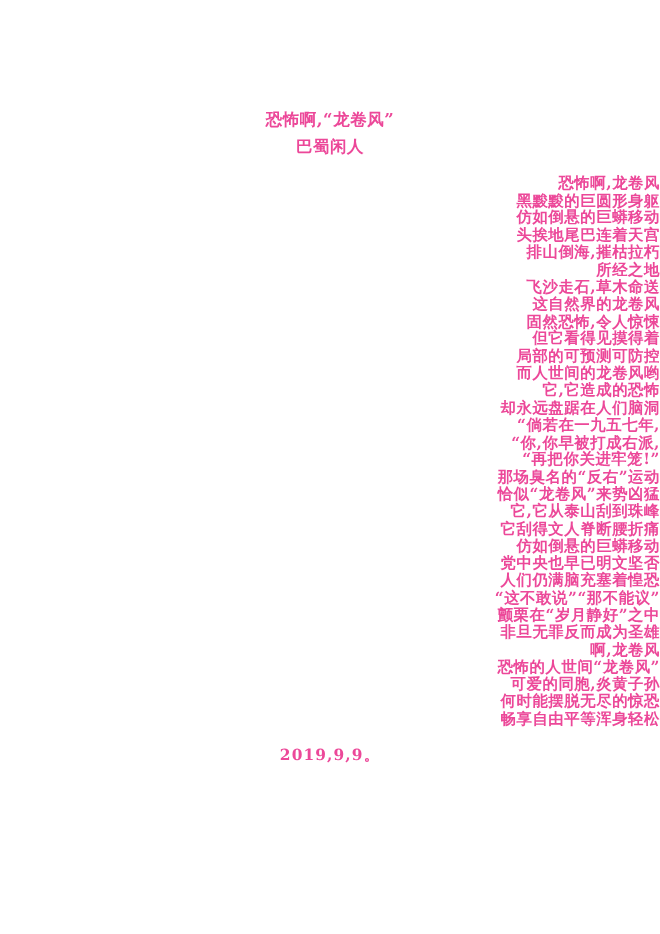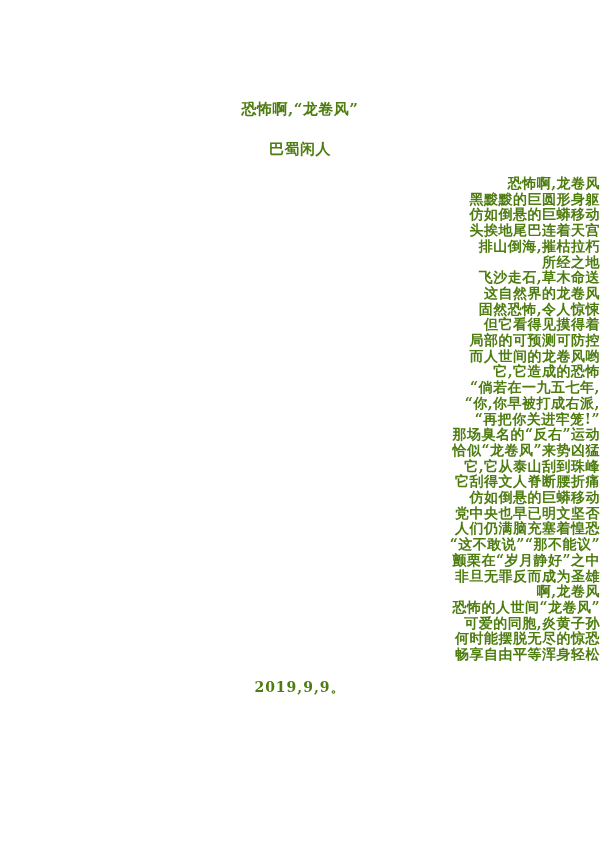--- a/index.html
+++ b/index.html
@@ -5,39 +5,39 @@
   html, body {
     margin: 0;
     padding: 0;
     background: #ffffff;
   }
   .page {
     position: relative;
     width: 600px;
     height: 849px;
     background: #ffffff;
-    color: #4d7c0f;
+    color: #ec4899;
     font-family: "DejaVu Serif", "Liberation Serif", serif;
     font-weight: 700;
     text-align: center;
     overflow: hidden;
     box-sizing: border-box;
     padding-top: 101px;
   }
   .poem-title {
     font-size: 15px;
     line-height: 16px;
     margin: 0;
     font-weight: 700;
     letter-spacing: 0.5px;
   }
   .poem-author {
     font-size: 15px;
     line-height: 16px;
-    margin-top: 24px;
+    margin-top: 8px;
     font-weight: 700;
     letter-spacing: 0.5px;
   }
   .poem-body {
     margin-top: 19px;
   }
   .poem-line {
     font-size: 14px;
     line-height: 15.7px;
     font-weight: 700;
@@ -68,20 +68,21 @@
       <div class="poem-line">头挨地尾巴连着天宫</div>
       <div class="poem-line">排山倒海,摧枯拉朽</div>
       <div class="poem-line">所经之地</div>
       <div class="poem-line">飞沙走石,草木命送</div>
       <div class="poem-line">这自然界的龙卷风</div>
       <div class="poem-line">固然恐怖,令人惊悚</div>
       <div class="poem-line">但它看得见摸得着</div>
       <div class="poem-line">局部的可预测可防控</div>
       <div class="poem-line">而人世间的龙卷风哟</div>
       <div class="poem-line">它,它造成的恐怖</div>
+      <div class="poem-line">却永远盘踞在人们脑洞</div>
       <div class="poem-line">“倘若在一九五七年,</div>
       <div class="poem-line">“你,你早被打成右派,</div>
       <div class="poem-line">“再把你关进牢笼!”</div>
       <div class="poem-line">那场臭名的“反右”运动</div>
       <div class="poem-line">恰似“龙卷风”来势凶猛</div>
       <div class="poem-line">它,它从泰山刮到珠峰</div>
       <div class="poem-line">它刮得文人脊断腰折痛</div>
       <div class="poem-line">仿如倒悬的巨蟒移动</div>
       <div class="poem-line">党中央也早已明文坚否</div>
       <div class="poem-line">人们仍满脑充塞着惶恐</div>

